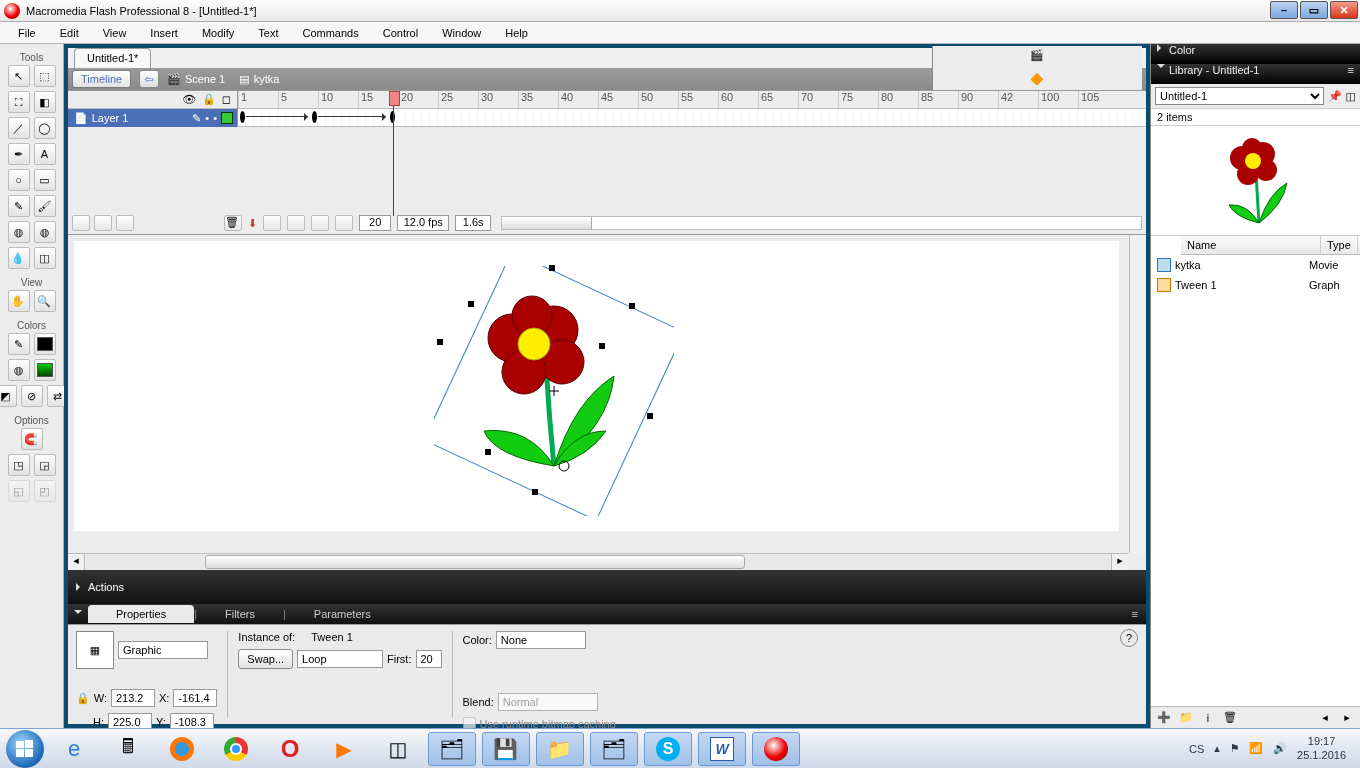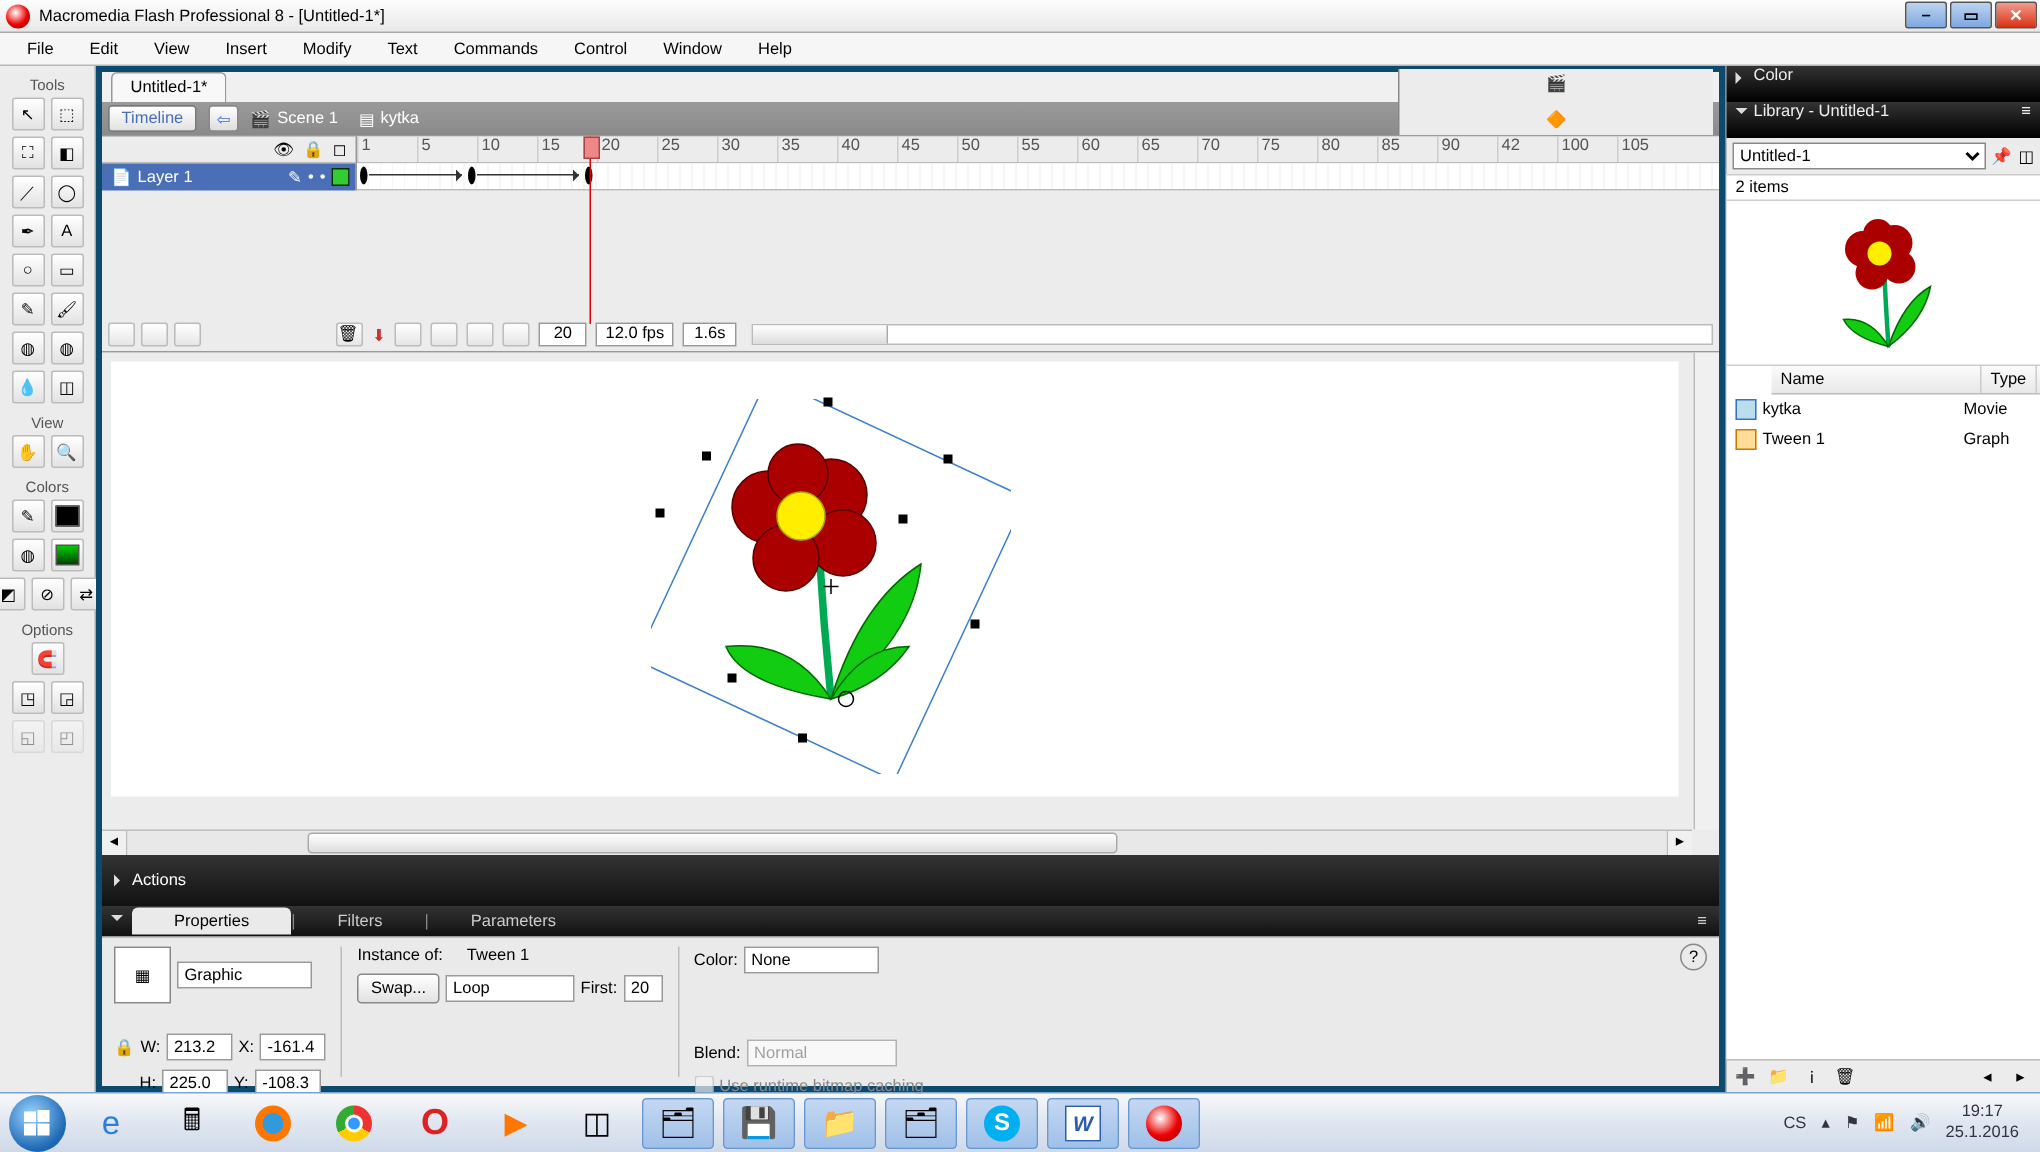--- a/index.html
+++ b/index.html
@@ -76,21 +76,21 @@
 .props .col { display:flex; flex-direction:column; gap:6px; }
 .props .box { width:38px; height:38px; border:1px solid #888; background:#fff; display:flex; align-items:center; justify-content:center; }
 .props .field { border:1px solid #999; background:#fff; height:18px; padding:2px 4px; }
 .props .sel { border:1px solid #999; background:#fff; height:18px; padding:0 16px 0 4px; appearance:none; }
 .props .btn { border:1px solid #888; background:linear-gradient(#fff,#e2e2e2); height:20px; padding:0 8px; border-radius:3px; }
 .props .row { display:flex; align-items:center; gap:4px; }
 .props .help { position:absolute; right:8px; top:4px; width:18px; height:18px; border:1px solid #888; border-radius:50%; display:flex; align-items:center; justify-content:center; }
 
 
 .right { width:210px; background:#ececec; border-left:1px solid #888; display:flex; flex-direction:column; }
-.panel-hdr { height:20px; background:linear-gradient(#333,#000); color:#eee; display:flex; align-items:flex-end; padding:12px 6px; gap:4px; }
+.panel-hdr { height:20px; background:linear-gradient(#333,#000); color:#eee; display:flex; align-items:flex-start; padding:0 6px; gap:4px; }
 .lib-sel { height:24px; display:flex; align-items:center; padding:2px 4px; gap:4px; }
 .lib-sel select { flex:1; height:18px; border:1px solid #888; background:#fff; }
 .lib-count { padding:2px 6px; background:#fff; border-top:1px solid #ccc; border-bottom:1px solid #ccc; }
 .lib-preview { height:110px; background:#fff; display:flex; align-items:center; justify-content:center; border-bottom:1px solid #ccc; }
 .lib-table { flex:1; background:#fff; }
 .lib-thead { display:flex; background:linear-gradient(#fbfbfb,#e8e8e8); border-bottom:1px solid #bbb;margin-left:30px; }
 .lib-thead div { padding:3px 6px; border-right:1px solid #ccc; }
 .lib-thead .c1 { width:140px; }
 .lib-row { display:flex; padding:3px 6px; gap:4px; align-items:center; }
 .lib-row .ic { width:14px; height:14px; border:1px solid #37b; background:#bde; }

